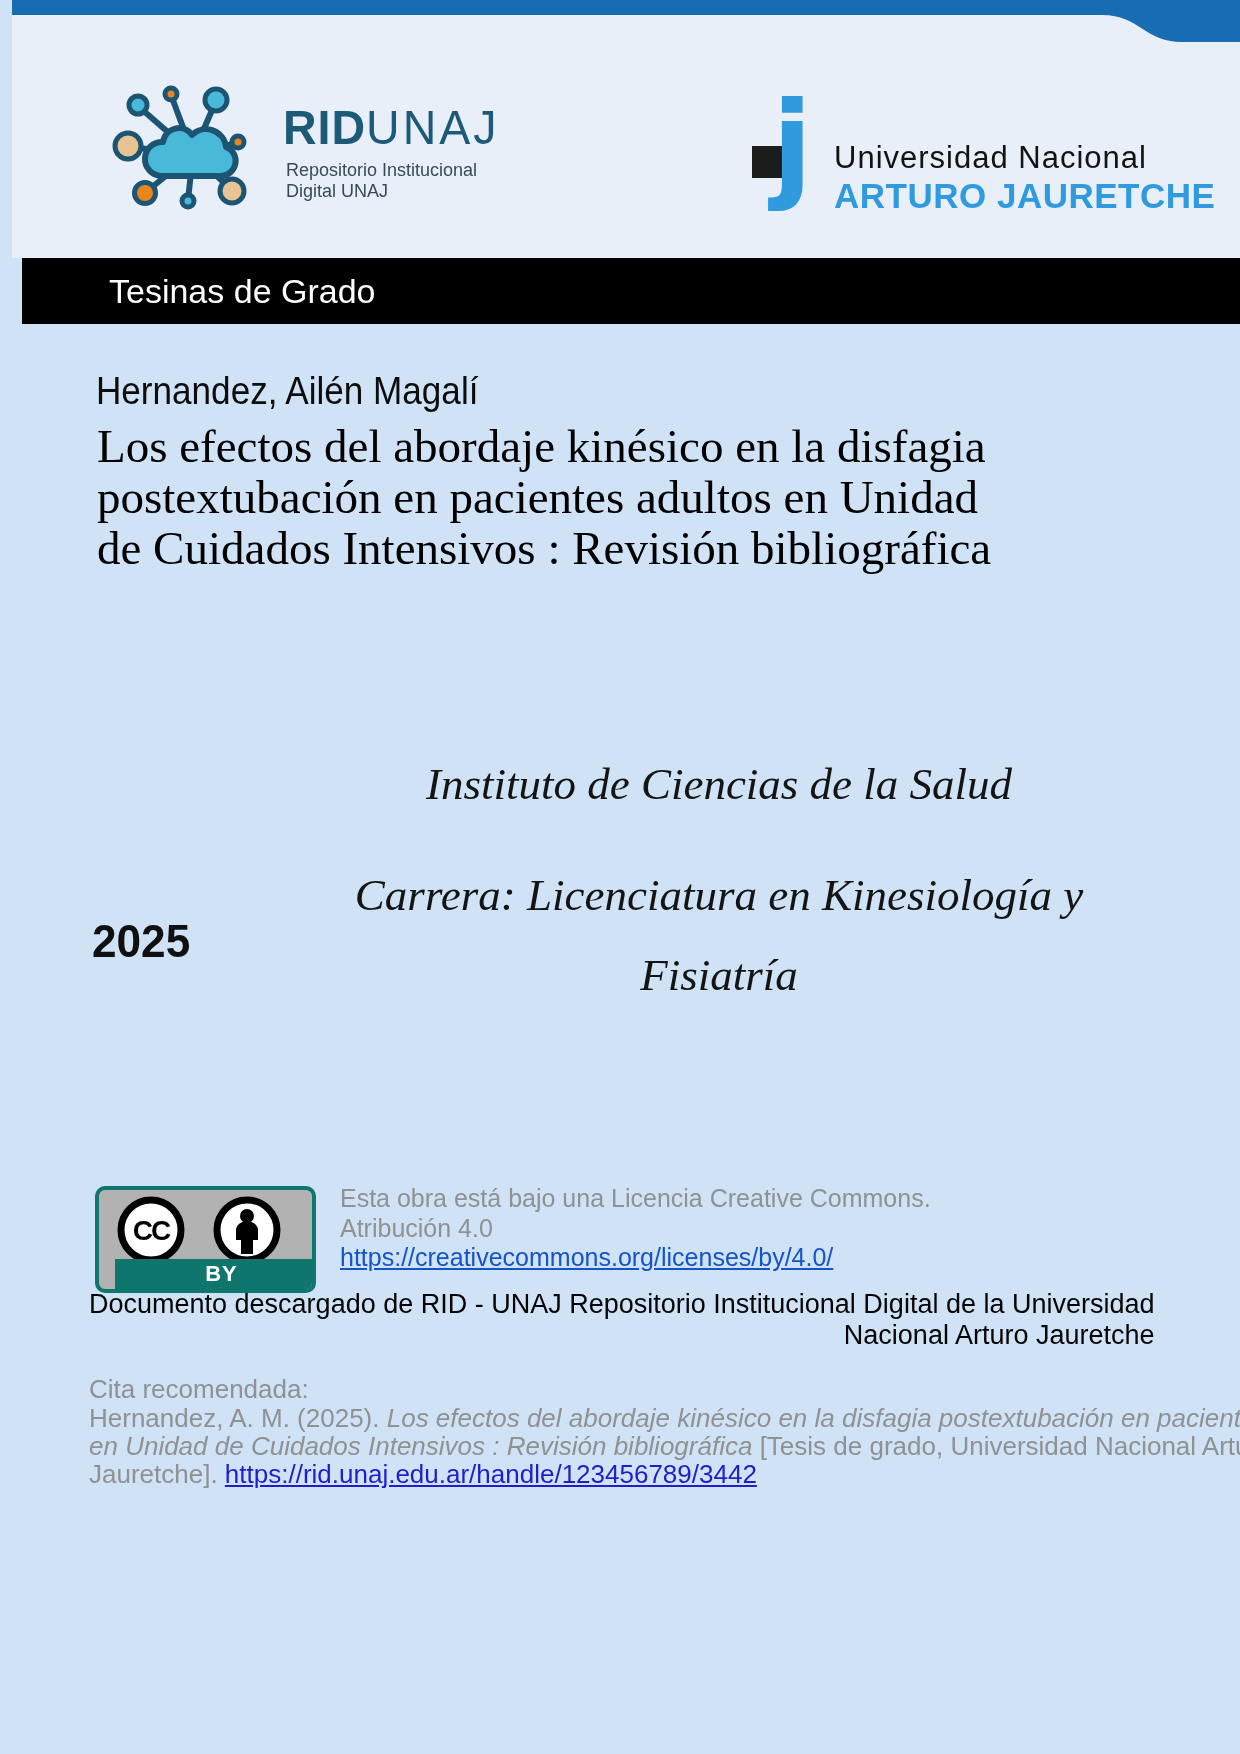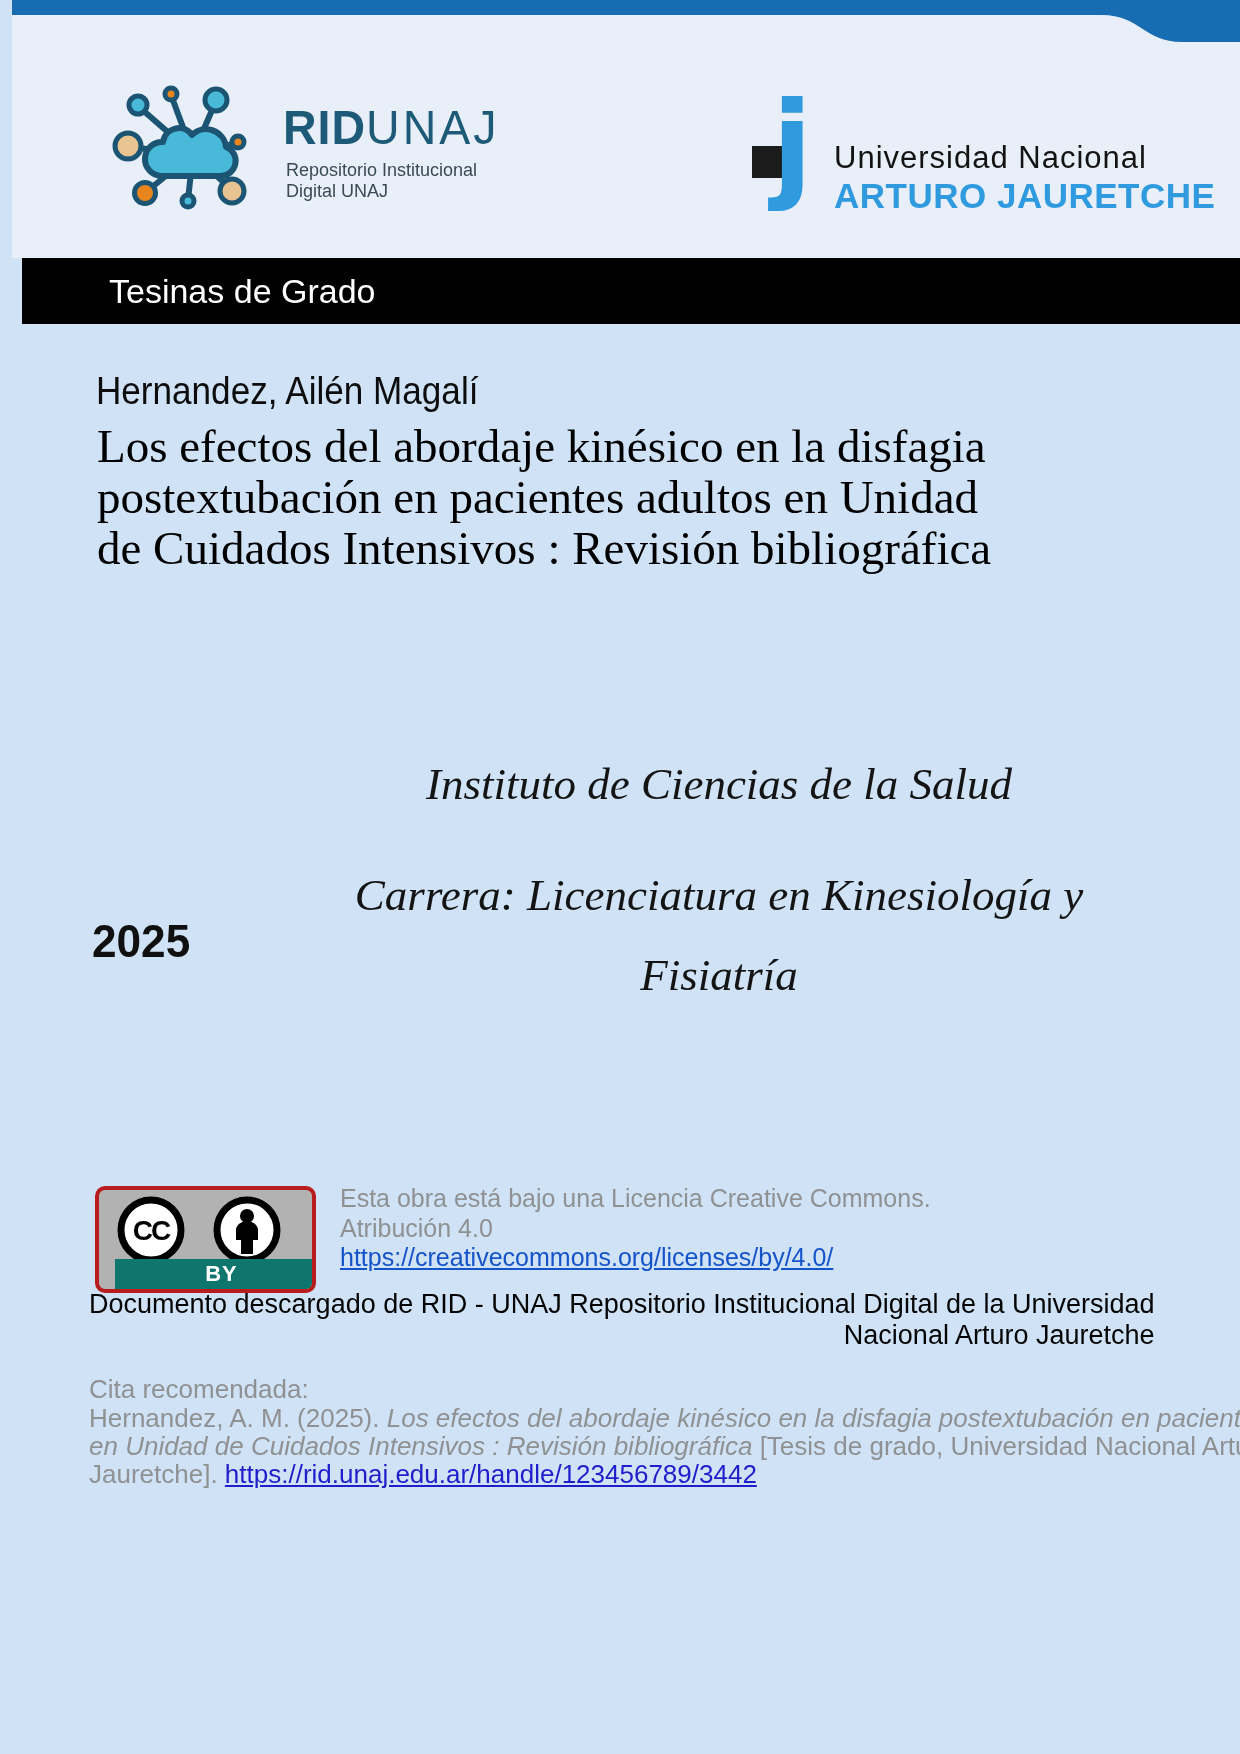--- a/index.html
+++ b/index.html
@@ -38,21 +38,21 @@
   .center-block{position:absolute;left:179px;width:1080px;text-align:center;
     font-family:"Liberation Serif",serif;font-style:italic;font-size:45px;color:#141414;white-space:nowrap;}
   #institute{top:758px;}
   #career-line1{top:869px;}
   #career-line2{top:949px;}
   #year{position:absolute;left:92px;top:914px;font-size:46px;font-weight:bold;color:#101010;
     transform:scaleX(.96);transform-origin:left top;}
 
   
   #cc-badge{position:absolute;left:95px;top:1186px;width:221px;height:107px;background:#b2b2b2;
-    border:4px solid #b91c1c;border-radius:10px;box-sizing:border-box;overflow:hidden;}
+    border:4px solid #0f766e;border-radius:10px;box-sizing:border-box;overflow:hidden;}
   #cc-strip{position:absolute;left:16px;bottom:0;width:100%;height:30px;background:#0f766e;}
   #cc-strip span{display:block;text-align:center;color:#fff;font-weight:bold;font-size:22px;line-height:30px;letter-spacing:1px;}
   #cc-circles{position:absolute;left:0;top:0;width:213px;height:99px;}
 
   
   .lic-line{position:absolute;left:340px;font-size:25px;color:#8f9192;white-space:nowrap;}
   #lic-line1{top:1184px;}
   #lic-line2{top:1214px;}
   #lic-link-line{top:1243px;}
   a.blue-link{color:#1553c8;text-decoration:underline;}

